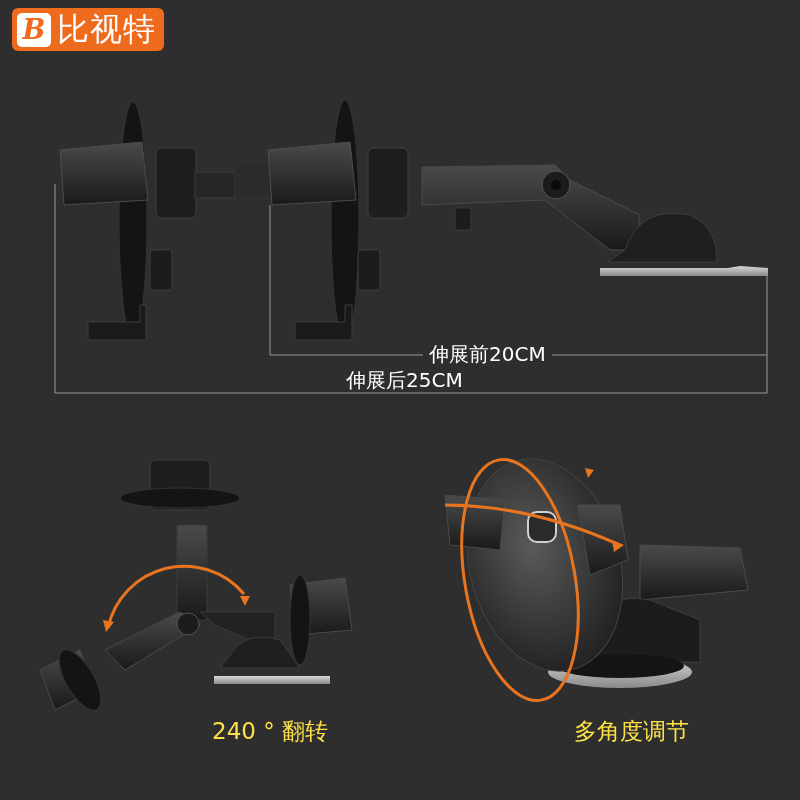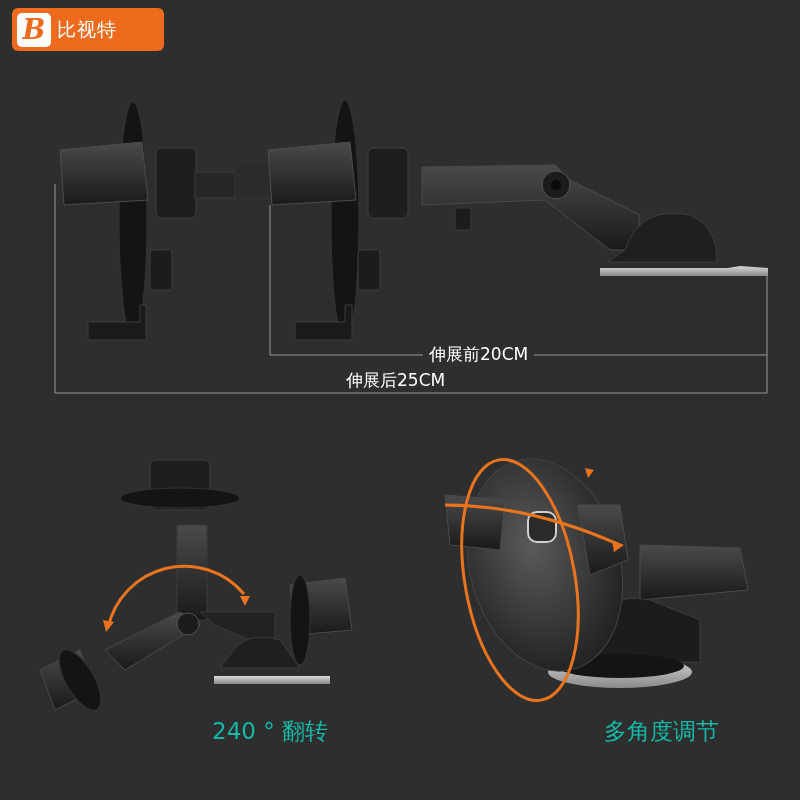--- a/index.html
+++ b/index.html
@@ -15,28 +15,28 @@
     background: #ee6a1d; border-radius: 6px;
     display: flex; align-items: center;
   }
   .logo-mark {
     width: 34px; height: 34px; margin-left: 5px; border-radius: 5px;
     background: #ffffff; display: flex; align-items: center; justify-content: center;
     color: #ee6a1d; font-weight: bold; font-style: italic; font-size: 27px;
     font-family: "DejaVu Serif", serif;
   }
   .logo-text {
-    color: #ffffff; font-size: 19px; margin-left: 6px; letter-spacing: 1px;
+    color: #ffffff; font-size: 32px; margin-left: 6px; letter-spacing: 1px;
   }
   .dim-label {
-    position: absolute; color: #ffffff; font-size: 17px; background: #2e2e2e;
+    position: absolute; color: #ffffff; font-size: 20px; background: #2e2e2e;
     padding: 0 6px; line-height: 20px;
   }
   .caption {
-    position: absolute; color: #14b8a6; font-size: 23px; line-height: 28px;
+    position: absolute; color: #fde047; font-size: 23px; line-height: 28px;
   }
   svg { position: absolute; left: 0; top: 0; }
 </style>
 </head>
 <body>
 
 <div class="canvas">
 
   <div class="logo">
     <div class="logo-mark">B</div>
@@ -125,14 +125,14 @@
       <path d="M445,505 Q530,505 620,545" stroke="#e8741f" stroke-width="3" fill="none"></path>
       <polygon points="612,540 624,545 614,552" fill="#e8741f"></polygon>
       <polygon points="585,468 594,470 588,478" fill="#e8741f"></polygon>
     </g>
   </svg>
 
   <div class="dim-label" style="left:423px; top:344px;">伸展前20CM</div>
   <div class="dim-label" style="left:340px; top:370px;">伸展后25CM</div>
 
   <div class="caption" style="left:212px; top:717px;">240 ° 翻转</div>
-  <div class="caption" style="left:604px; top:717px;text-align:right;">多角度调节</div>
+  <div class="caption" style="left:574px; top:717px;text-align:right;">多角度调节</div>
 </div>
 
 </body></html>

